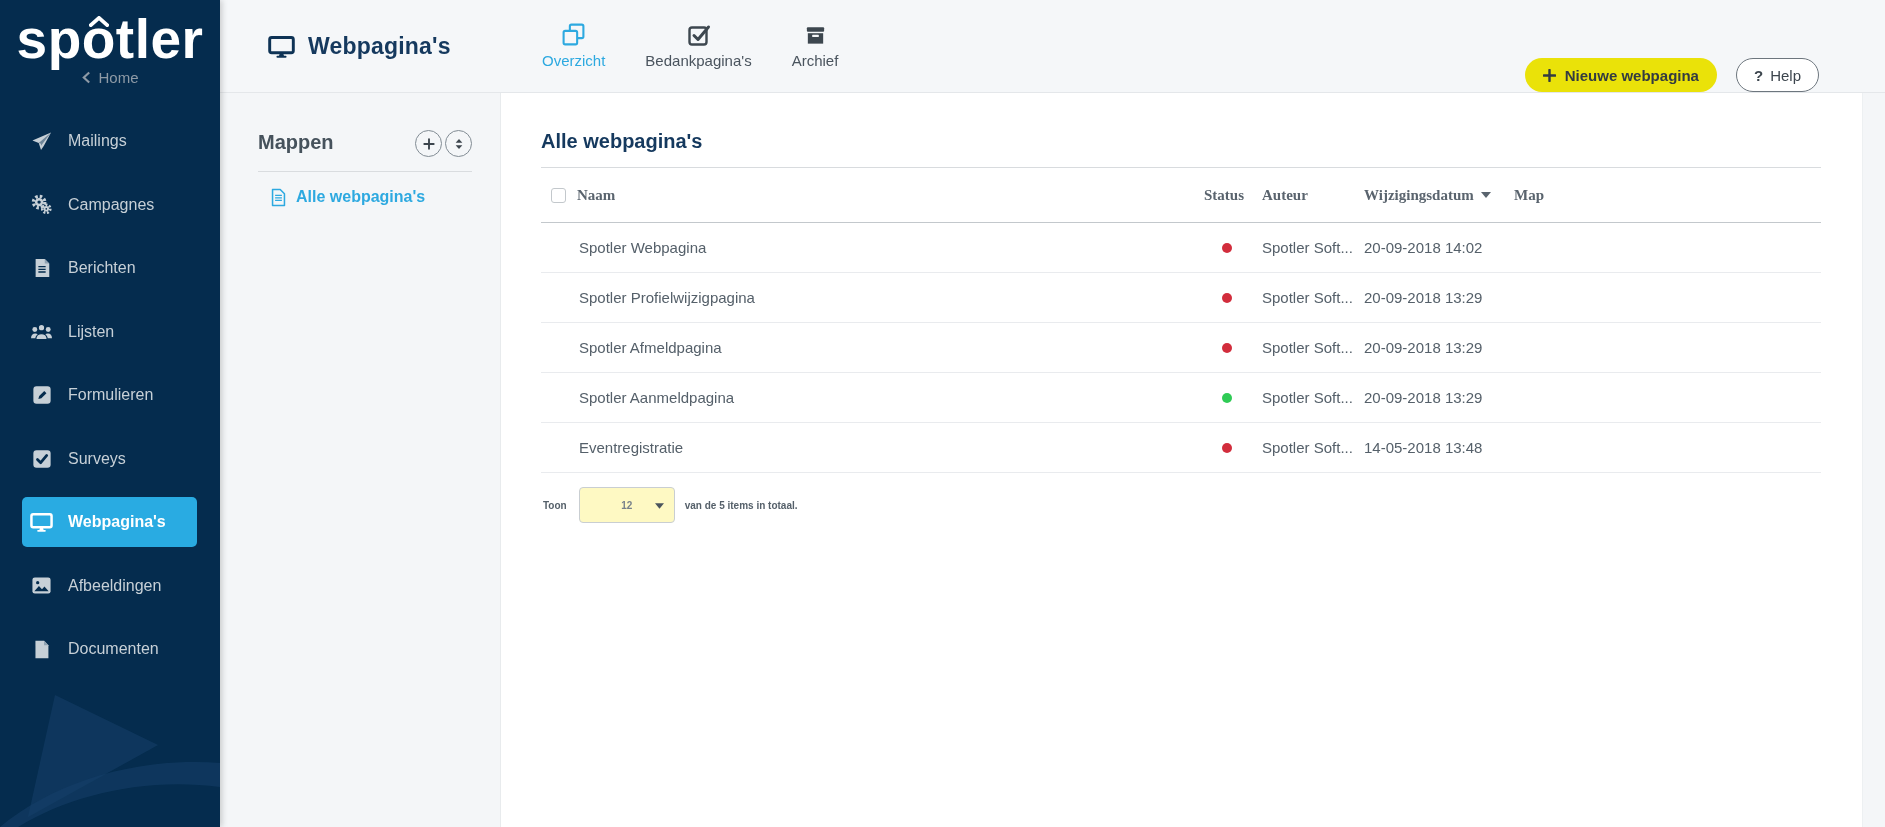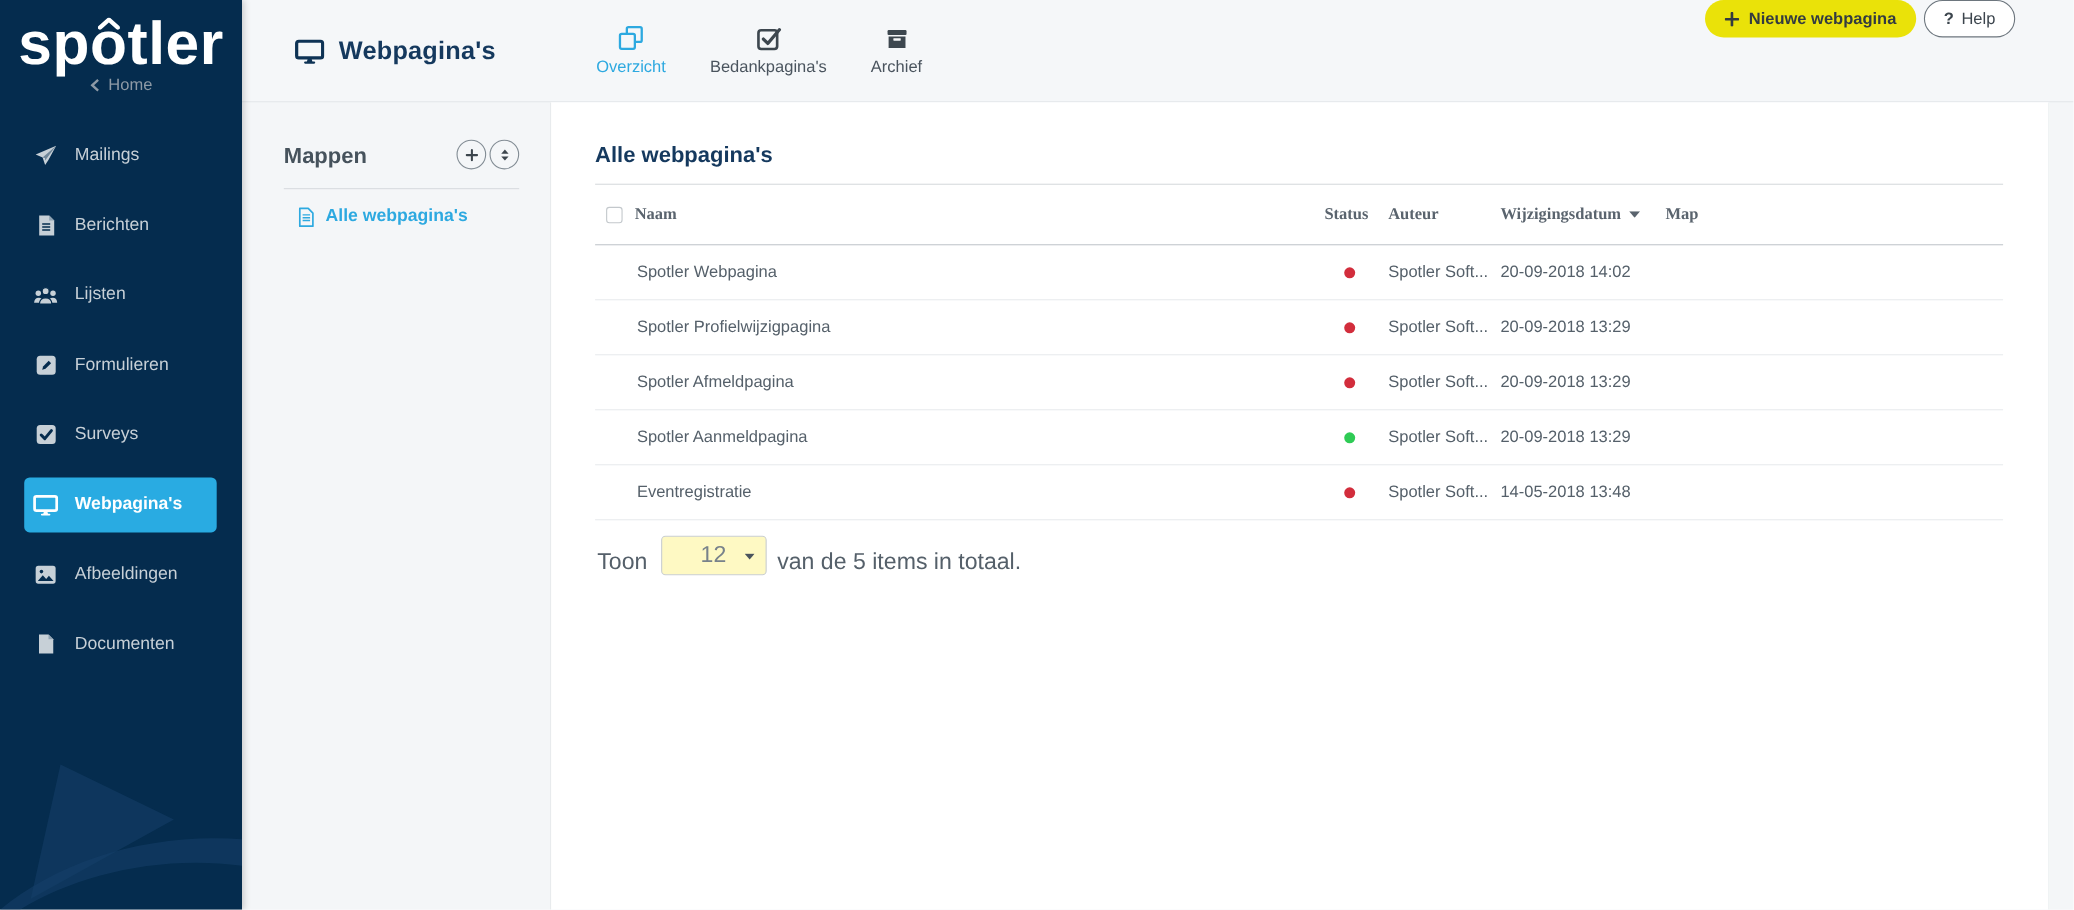--- a/index.html
+++ b/index.html
@@ -44,35 +44,35 @@
   .title-group { position:absolute; left:48px; top:0; height:92px; display:flex; align-items:center; gap:13px; }
   .title-group h1 { margin:0; font-size:23px; font-weight:bold; color:#15395e; letter-spacing:0.2px; }
   .tabs { position:absolute; left:322px; top:0; height:92px; display:flex; gap:40px; }
   .tab {
     height:108px; padding-top:20px; display:flex; flex-direction:column; align-items:center;
     gap:5px; font-size:15px; color:#4a545e; cursor:pointer; border-bottom:3px solid transparent;
   }
   .tab .ticon { height:27px; display:flex; align-items:flex-end; color:#3d474f; }
   .tab.active { color:#2da9e0; border-bottom-color:#2da9e0; }
   .tab.active .ticon { color:#2da9e0; }
-  .actions { position:absolute; right:53px; top:0; height:92px; display:flex; align-items:flex-start; gap:7px; }
+  .actions { position:absolute; right:66px; top:0; height:92px; display:flex; align-items:flex-end; gap:19px; }
   .btn-yellow {
     height:34px; border-radius:17px; background:#eae209; border:none; padding:0 18px;
     display:flex; align-items:center; gap:9px; font-size:15px; color:#333b41;
     font-weight:bold; cursor:pointer; font-family:inherit;
   }
   .btn-help {
     height:34px; border-radius:17px; background:#fff; border:1px solid #6d767e; padding:0 17px;
     display:flex; align-items:center; gap:7px; font-size:15px; color:#3c454d;
     cursor:pointer; font-family:inherit;
   }
   .btn-help b { font-weight:bold; }
   
   .folders { position:absolute; left:220px; top:93px; width:280px; bottom:0; padding:34px 28px 0 38px; }
-  .fp-head { display:flex; align-items:flex-start; justify-content:space-between; }
+  .fp-head { display:flex; align-items:flex-end; justify-content:space-between; }
   .fp-head h2 { margin:0; font-size:20px; font-weight:600; color:#46525c; line-height:30px; }
   .fp-btns { display:flex; gap:3px; }
   .circle-btn {
     width:27px; height:27px; border-radius:50%; border:1px solid #828c94; background:transparent;
     color:#3c454d; display:flex; align-items:center; justify-content:center; cursor:pointer; padding:0;
   }
   .fp-divider { border:none; border-top:1px solid #d9dcdf; margin:14px 0 0 0; }
   .folder-link {
     margin-top:15px; padding-left:12px; display:flex; align-items:center; gap:9px;
     color:#2da9e0; font-size:16px; font-weight:600; cursor:pointer;
@@ -87,21 +87,21 @@
   .thead, .trow { display:grid; grid-template-columns:36px 1fr 58px 102px 150px 307px; align-items:center; }
   .thead {
     height:56px; border-top:1px solid #d8dbde; border-bottom:1px solid #c3c8cc;
     color:#5a646e; font-weight:600; font-size:15px;font-family:Liberation Serif, serif;
   }
   .checkbox { width:15px; height:15px; border:1px solid #c3c8cc; border-radius:3px; background:#fff; margin-left:10px; display:block; cursor:pointer; }
   .c-date { display:flex; align-items:center; gap:7px; }
   .trow { height:50px; border-bottom:1px solid #e9ebee; font-size:15px; color:#55606a; cursor:pointer; }
   .c-name { padding-left:2px; }
   .dot { width:10px; height:10px; border-radius:50%; margin-left:18px; display:block; }
-  .pager { display:flex; align-items:flex-end; margin-top:14px; padding-left:2px; font-size:21px; color:#55606a; }
+  .pager { display:flex; align-items:center; margin-top:14px; padding-left:2px; font-size:10px; color:#55606a;font-weight:bold; }
   .select {
     width:96px; height:36px; border:1px solid #c9ced2; border-radius:4px; background:#fef9c3;
     display:flex; align-items:center; justify-content:center; position:relative;
     color:#78828b; margin:0 10px 0 12px; cursor:pointer;
   }
   .select .caret { position:absolute; right:10px; top:15px; }
 </style>
 </head>
 <body>
 
@@ -123,20 +123,31 @@
       <span class="icn">
         <svg viewBox="0 0 22 22" width="21" height="21">
             <path d="M21 1.5L1.5 10l6.6 2.7L10.5 20l3-4.6L21 1.5z" fill="currentColor"></path>
             <path d="M8.1 12.7L21 1.5l-10.5 14-.1-2.2z" fill="rgba(5,44,78,0.45)"></path>
           </svg>
       </span>
       <span>Mailings</span>
     </div>
     <div class="item">
       <span class="icn">
+        <svg viewBox="0 0 22 22" width="21" height="21" fill="none" stroke="currentColor">
+            <circle cx="8.5" cy="8.5" r="6" stroke-width="3.4" stroke-dasharray="2.6 2.1"></circle>
+            <circle cx="8.5" cy="8.5" r="3.1" stroke-width="2.6"></circle>
+            <circle cx="16" cy="15.5" r="4.2" stroke-width="2.8" stroke-dasharray="2 1.7"></circle>
+            <circle cx="16" cy="15.5" r="1.9" stroke-width="2"></circle>
+          </svg>
+      </span>
+      <span>Campagnes</span>
+    </div>
+    <div class="item">
+      <span class="icn">
         <svg viewBox="0 0 22 22" width="20" height="20">
             <path fill="currentColor" d="M4 1h10l5 5v15H4z"></path>
             <path fill="#8fa2b2" d="M14 1l5 5h-5z"></path>
             <g stroke="#052c4e" stroke-width="1.6">
               <path d="M7 9.5h8M7 12.5h8M7 15.5h8"></path>
             </g>
           </svg>
       </span>
       <span>Berichten</span>
     </div>

